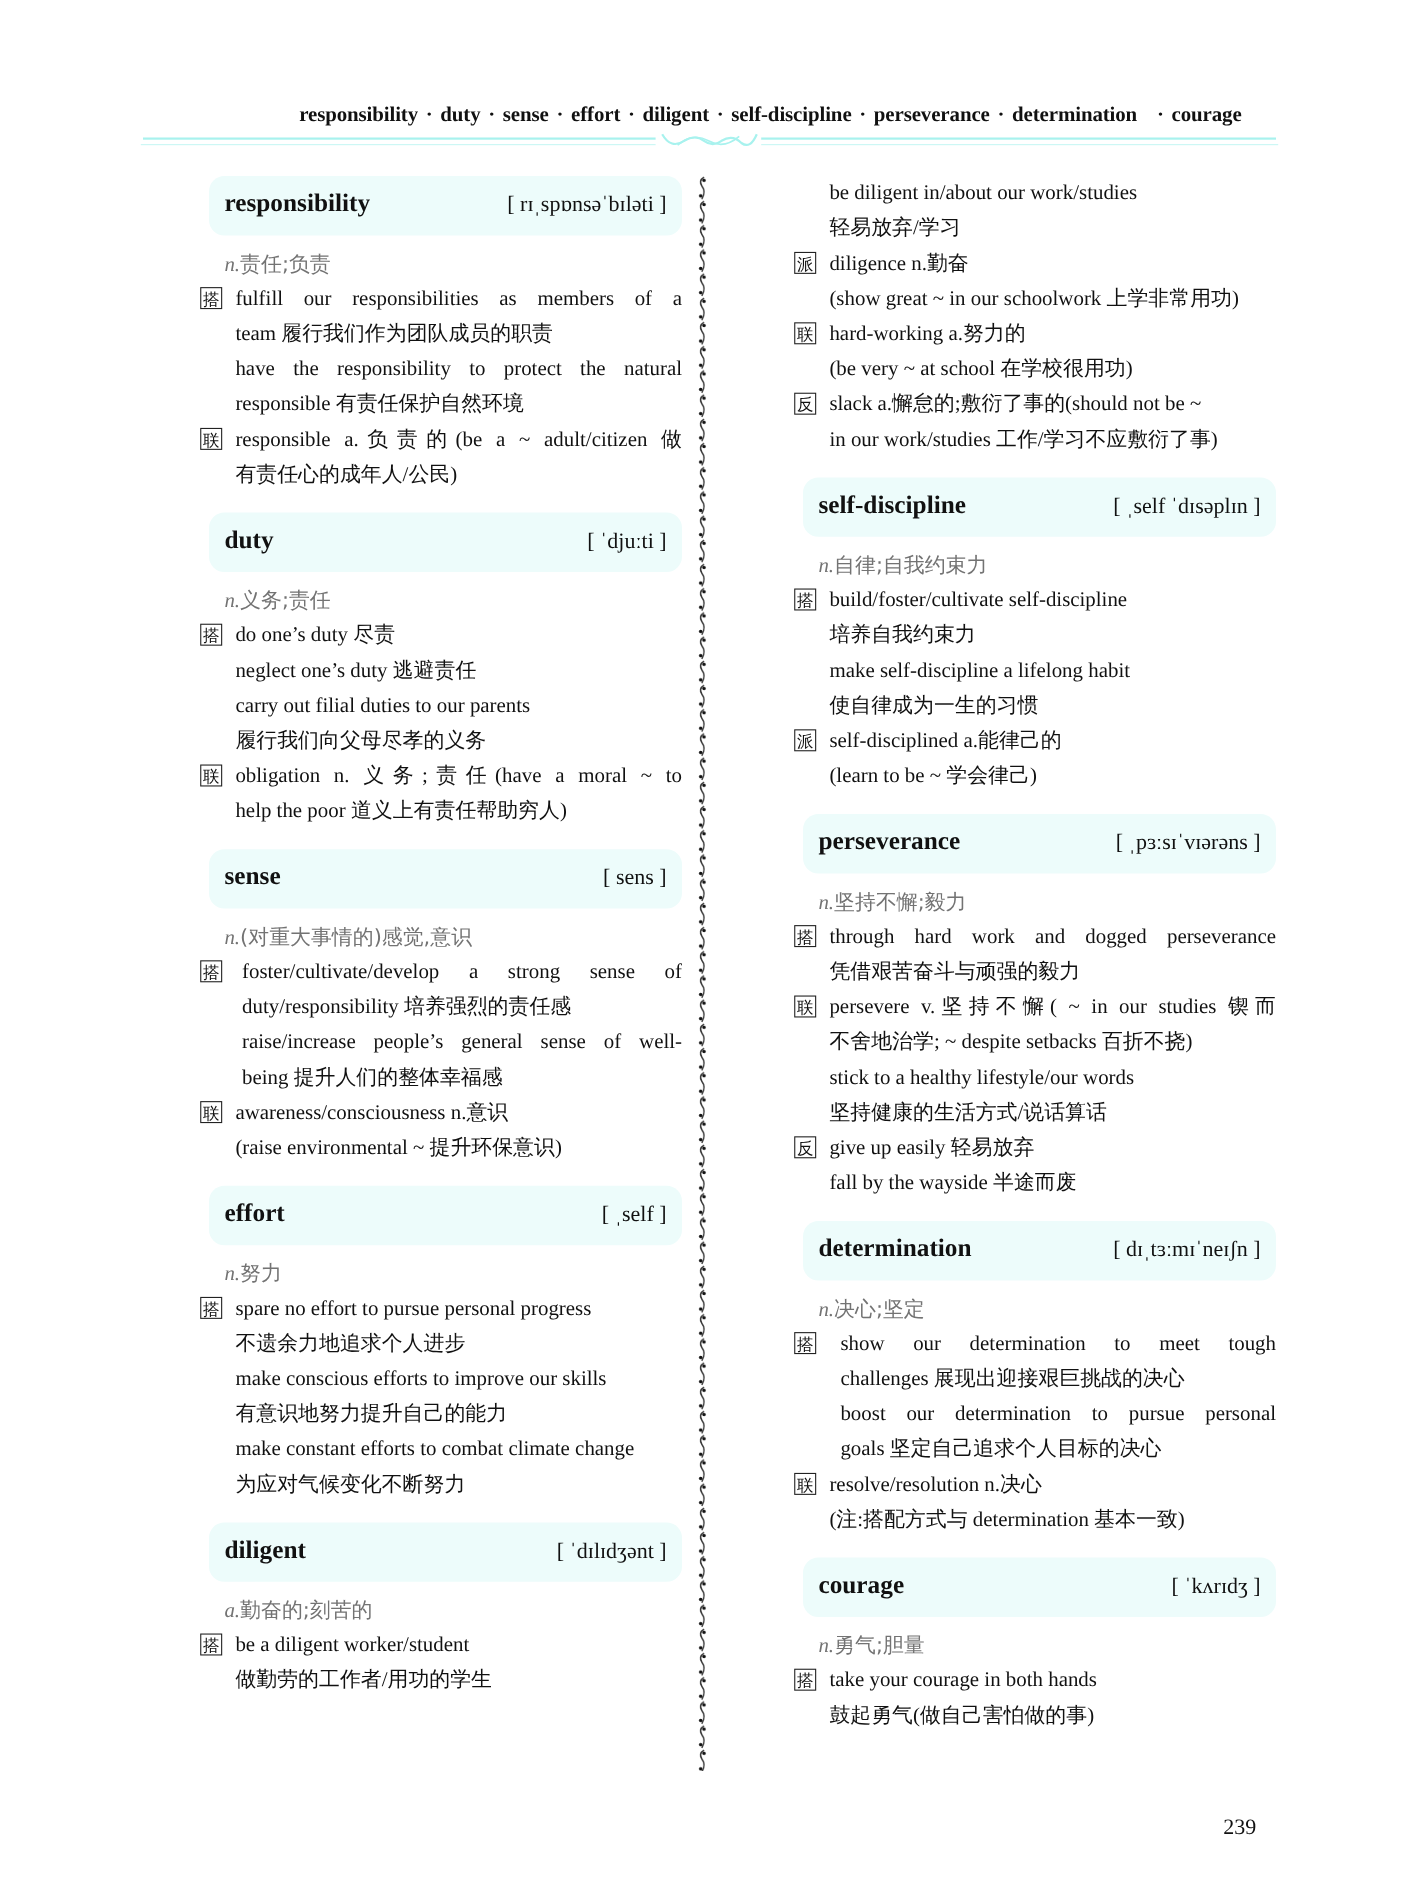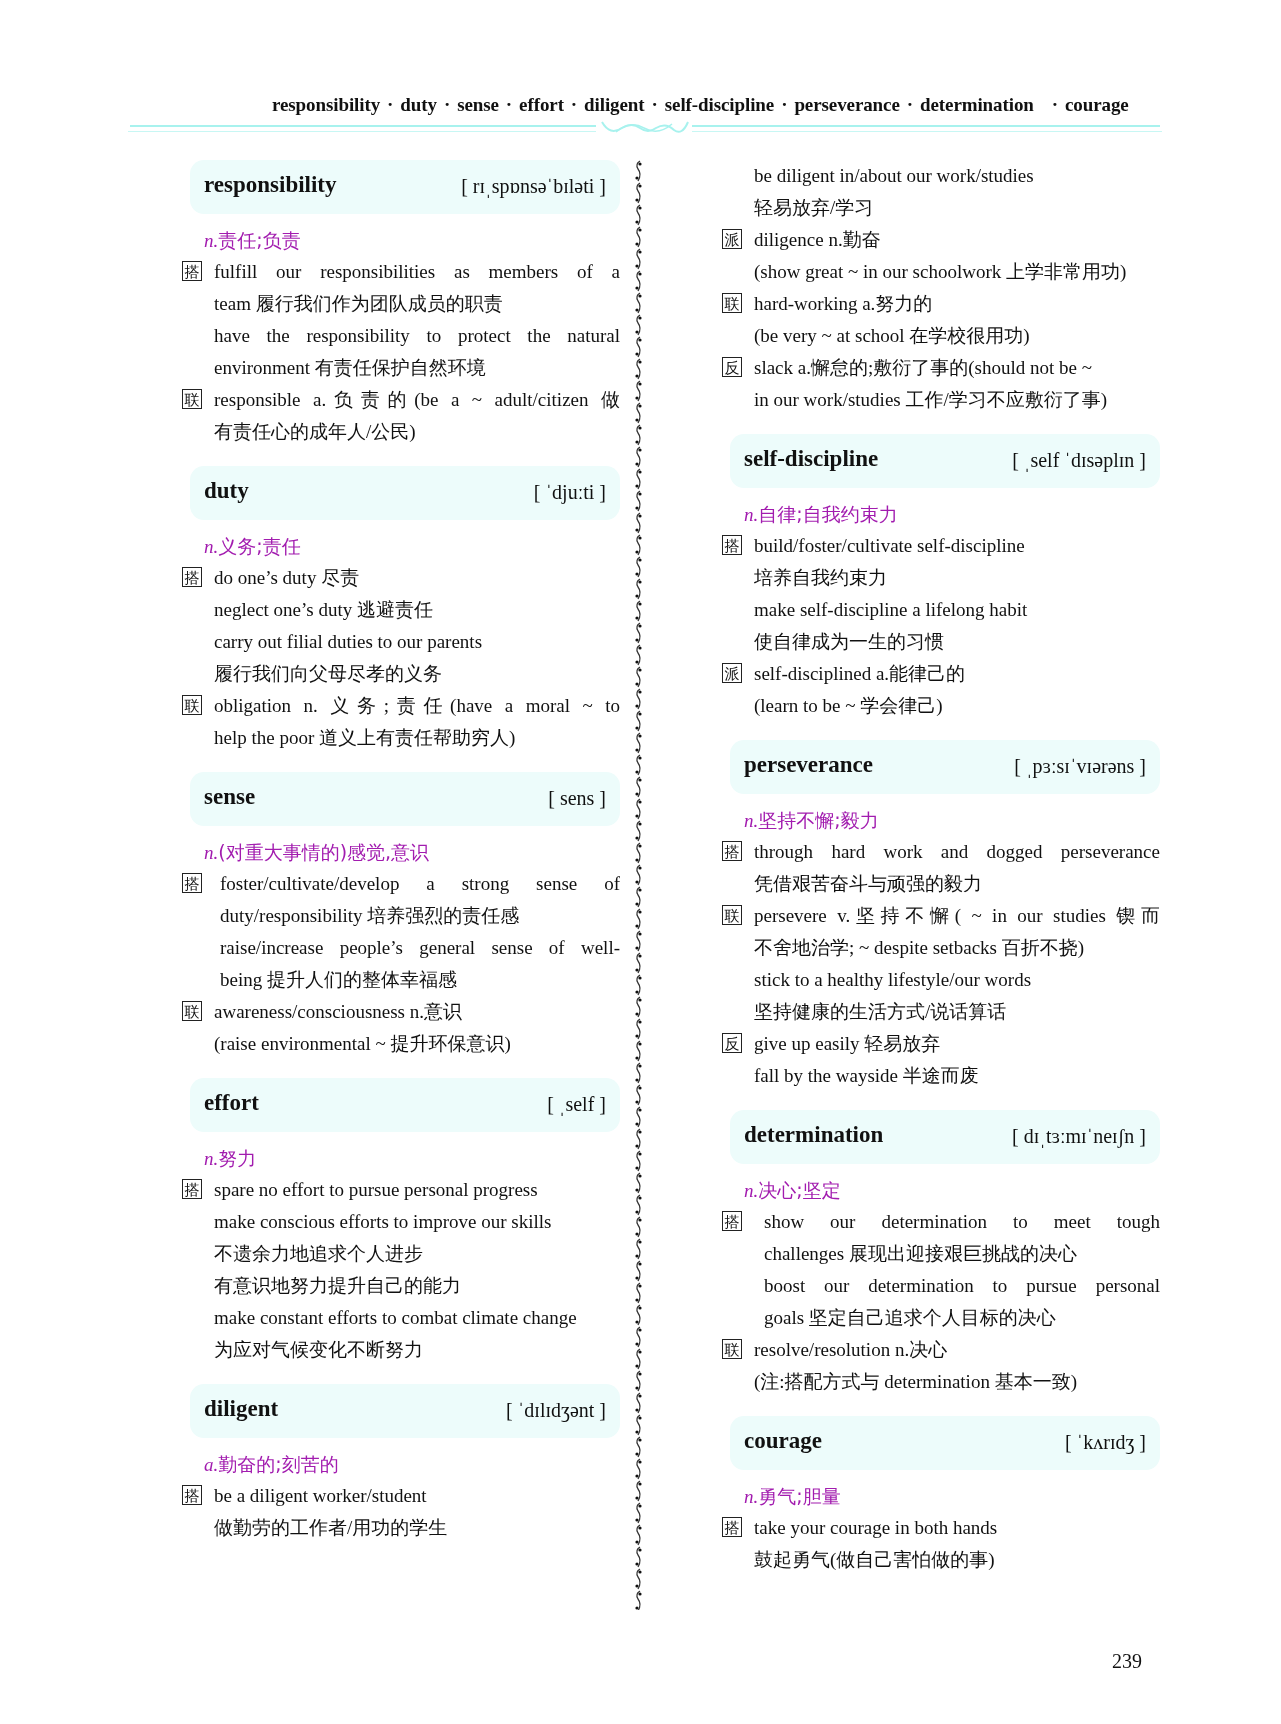--- a/index.html
+++ b/index.html
@@ -19,21 +19,21 @@
   .col-left { left: 190px; }
   .col-right { left: 730px; }
 
   .divider { position: absolute; left: 633px; top: 160px; width: 12px; height: 1450px; }
 
   .entry { position: relative; }
   .headbox { background: #edfcfb; border-radius: 14px; height: 54px; position: relative;
              margin-bottom: 10px; }
   .headword { position: absolute; left: 14px; top: 12px; font-weight: bold; font-size: 23px; }
   .phonetic { position: absolute; right: 14px; top: 15px; font-size: 20px; }
-  .sense { color: #a21caf; font-family: "DejaVu Sans", sans-serif; font-size: 19px;
+  .sense { color: #737373; font-family: "DejaVu Sans", sans-serif; font-size: 19px;
            padding-left: 14px; height: 32px; line-height: 32px; }
   .sense .pos { font-family: "Liberation Serif", serif; font-style: italic; font-size: 19px; }
   .block { position: relative; padding-left: 24px; }
   .tag { position: absolute; left: -8px; top: 5px; width: 20px; height: 20px; border: 1px solid #222;
          font-family: "DejaVu Sans", sans-serif; font-size: 15px; line-height: 20px; text-align: center;
          box-sizing: border-box; }
   .line { font-size: 19px; line-height: 32px; height: 32px; white-space: nowrap; }
   .line.justify { text-align: justify; text-align-last: justify; white-space: normal; overflow: hidden; }
   .gap { height: 18px; }
   .pagenum { position: absolute; left: 1112px; top: 1650px; font-size: 20px; }
@@ -74,21 +74,21 @@
     <div class="headbox">
       <span class="headword">responsibility</span>
       <span class="phonetic">[ rɪˌspɒnsəˈbɪləti ]</span>
     </div>
     <div class="sense"><span class="pos">n.</span><span>责任;负责</span></div>
     <div class="block">
       <span class="tag">搭</span>
       <div class="line justify">fulfill our responsibilities as members of a</div>
       <div class="line">team 履行我们作为团队成员的职责</div>
       <div class="line justify">have the responsibility to protect the natural</div>
-      <div class="line">environment 有责任保护自然环境</div>
+      <div class="line">responsible 有责任保护自然环境</div>
     </div>
     <div class="block">
       <span class="tag">联</span>
       <div class="line justify">responsible a.负责的(be a ~ adult/citizen 做</div>
       <div class="line">有责任心的成年人/公民)</div>
     </div>
   </div>
   <div class="gap"></div>
 
   <div class="entry">
@@ -135,22 +135,22 @@
 
   <div class="entry">
     <div class="headbox">
       <span class="headword">effort</span>
       <span class="phonetic">[ ˌself ]</span>
     </div>
     <div class="sense"><span class="pos">n.</span><span>努力</span></div>
     <div class="block">
       <span class="tag">搭</span>
       <div class="line">spare no effort to pursue personal progress</div>
+      <div class="line">不遗余力地追求个人进步</div>
       <div class="line">make conscious efforts to improve our skills</div>
-      <div class="line">不遗余力地追求个人进步</div>
       <div class="line">有意识地努力提升自己的能力</div>
       <div class="line">make constant efforts to combat climate change</div>
       <div class="line">为应对气候变化不断努力</div>
     </div>
   </div>
   <div class="gap"></div>
 
   <div class="entry">
     <div class="headbox">
       <span class="headword">diligent</span>

